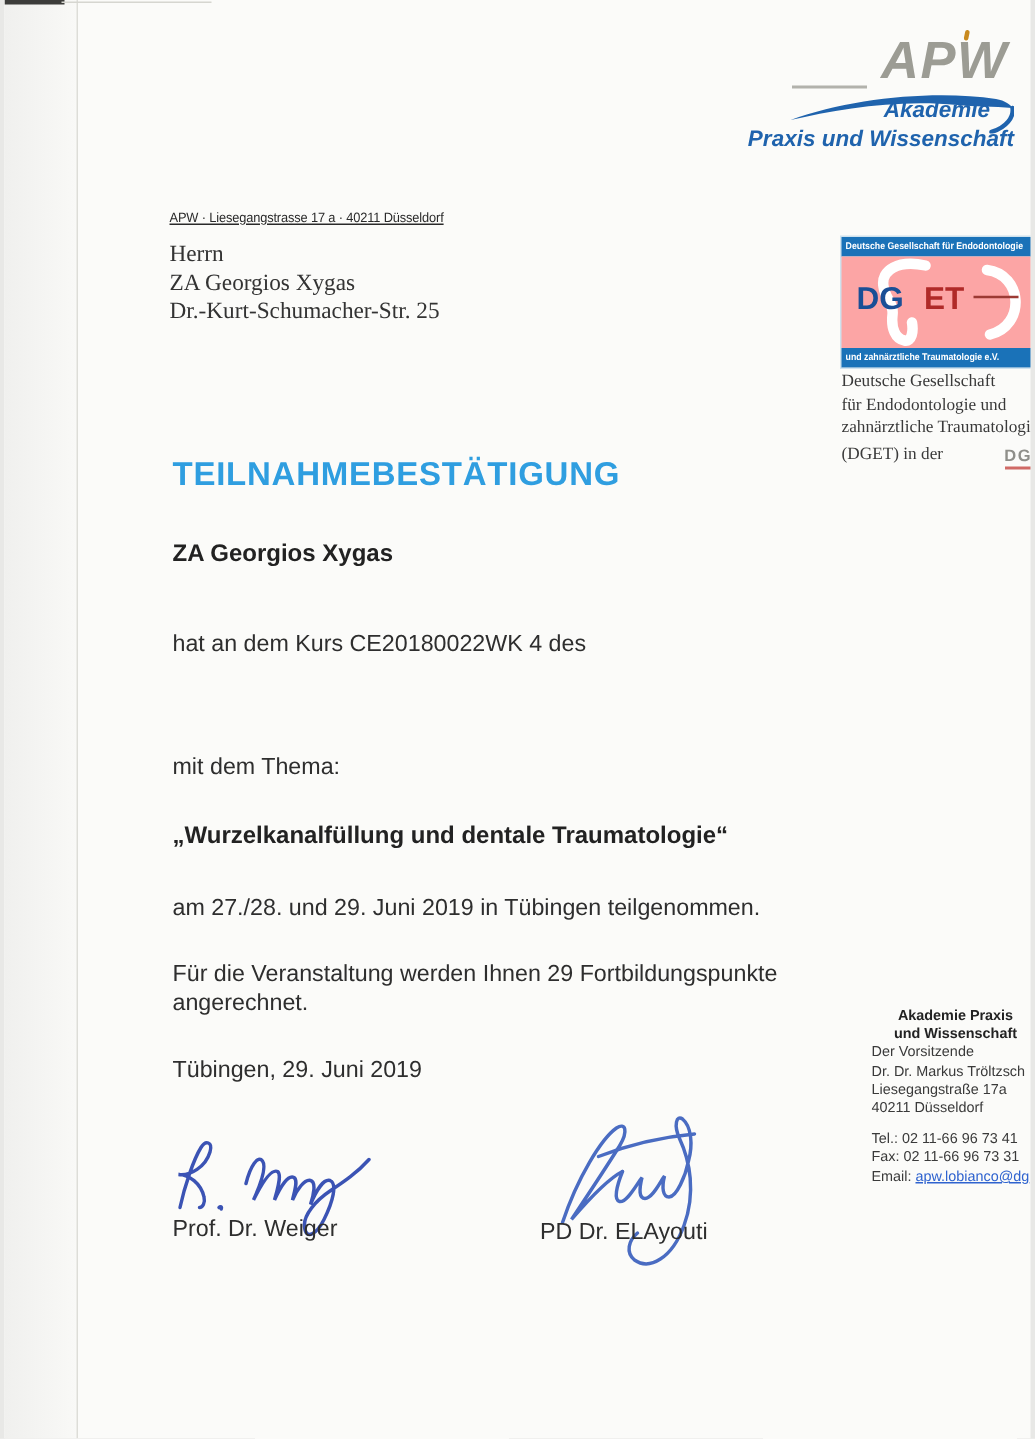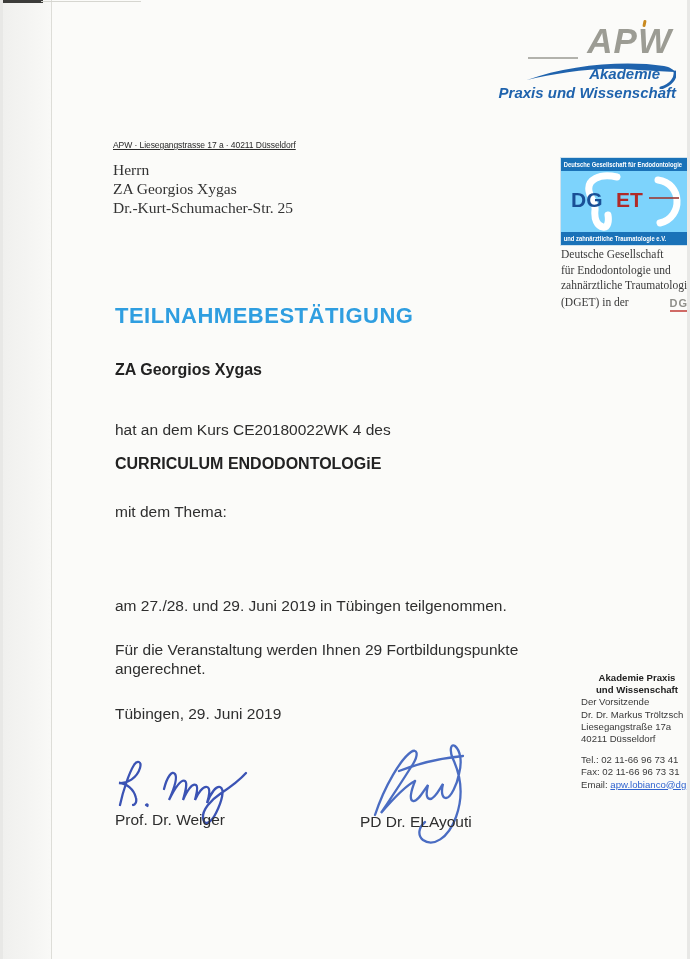--- a/index.html
+++ b/index.html
@@ -33,21 +33,21 @@
   .sender{left:110px;top:140px;font-size:9px;color:#2a2a2a;
     text-decoration:underline;letter-spacing:-0.1px;transform:scaleX(0.95);transform-origin:left top;}
   .recipient{left:110px;top:160px;font-size:15.5px;line-height:19px;color:#333;font-family:Liberation Serif, serif;}
 
   
   .dget{left:558px;top:158px;width:130px;height:87px;box-shadow:0 0 0 1px #cfe2ee;}
   .dget-band{background:#1a72b8;color:#fff;font-size:6.5px;font-weight:bold;
     height:13px;line-height:13px;overflow:hidden;}
   .dget-band span{display:inline-block;transform:scaleX(0.9);transform-origin:left center;
     padding-left:3px;white-space:nowrap;}
-  .dget-mid{position:relative;height:61px;background:#7dd3fc;overflow:hidden;}
+  .dget-mid{position:relative;height:61px;background:#fca5a5;overflow:hidden;}
   .dget-mid svg{position:absolute;left:0;top:0;}
   .dget-dg{position:absolute;left:10px;top:17px;font-size:21px;font-weight:bold;color:#1a4f96;z-index:2;}
   .dget-et{position:absolute;left:55px;top:17px;font-size:21px;font-weight:bold;color:#b02a28;z-index:2;}
 
   .dget-caption{left:558px;top:247px;width:134px;
     font-family:"Liberation Serif","DejaVu Serif",serif;font-size:11.5px;line-height:15.5px;color:#3a3a3a;}
   .dgz{display:inline-block;margin-left:6px;position:relative;top:1px;}
   .dgz-text{font-family:"Liberation Sans",sans-serif;font-weight:bold;font-size:11px;
     color:#8f8f8a;letter-spacing:1px;border-bottom:2px solid #d06a66;padding-bottom:1px;margin-left:32px;}
 
@@ -140,22 +140,22 @@
           <path d="M3 1 C 8 6 8 14 1 19" fill="none" stroke="#bcbcb6" stroke-width="1.6"></path>
         </svg>
       </span>
     </div>
   </div>
 
   <div class="abs title">TEILNAHMEBESTÄTIGUNG</div>
 
   <div class="abs participant bold16">ZA Georgios Xygas</div>
   <div class="abs course b15">hat an dem Kurs CE20180022WK 4 des</div>
-  <div class="abs curriculum bold16">CURRICULUM ENDODONTOLOGiE</div>
   <div class="abs theme-label b15">mit dem Thema:</div>
+  <div class="abs theme bold16">„Wurzelkanalfüllung und dentale Traumatologie“</div>
   <div class="abs attend b15">am 27./28. und 29. Juni 2019 in Tübingen teilgenommen.</div>
   <div class="abs points1 b15">Für die Veranstaltung werden Ihnen 29 Fortbildungspunkte</div>
   <div class="abs points2 b15">angerechnet.</div>
   <div class="abs placedate b15">Tübingen, 29. Juni 2019</div>
 
   <div class="abs contact">
     <div class="bold">Akademie Praxis</div>
     <div class="bold">und Wissenschaft</div>
     <div>Der Vorsitzende</div>
     <div class="nowrap">Dr. Dr. Markus Tröltzsch</div>

